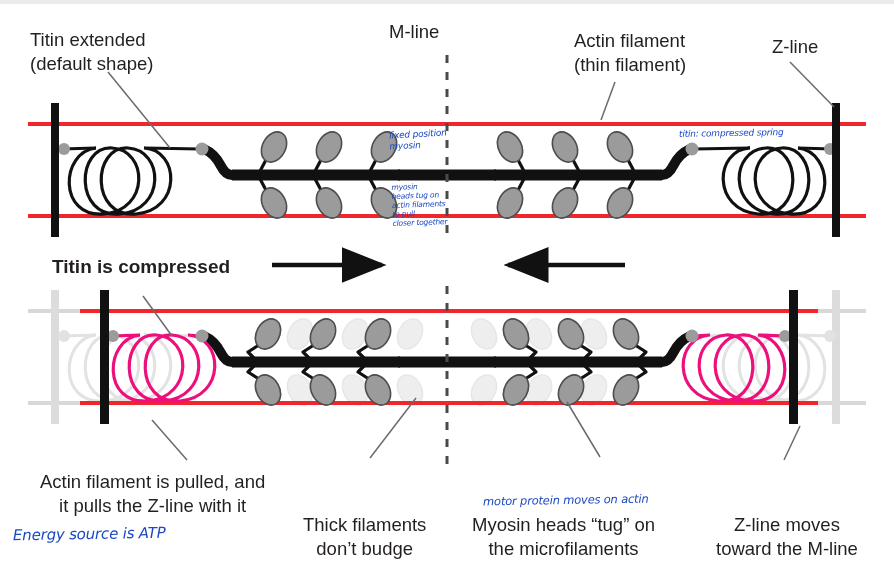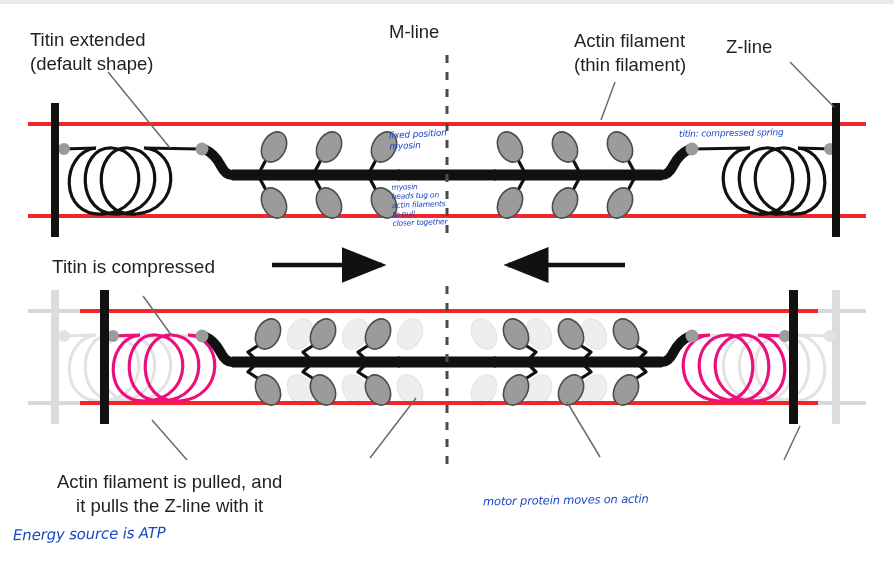--- a/index.html
+++ b/index.html
@@ -16,21 +16,21 @@
 
   .lbl{
     position:absolute;
     font-family:"Liberation Sans", sans-serif;
     font-size:18.5px;
     line-height:1.30;
     color:#231f20;
     white-space:pre;
   }
   .lbl.center{text-align:center;}
-  .lbl.bold{font-weight:normal;font-size:19px;}
+  .lbl.bold{font-weight:bold;font-size:19px;}
   .hand{
     position:absolute;
     font-family:"DejaVu Sans", sans-serif;
     color:#1a49c4;
     white-space:pre;
     line-height:1.18;
     font-style:italic;
     letter-spacing:-0.2px;
   }
   .hand.tiny{font-size:7.6px;}
@@ -279,29 +279,35 @@
   </svg>
 
   <div class="lbl" style="left:30px;top:28px;">Titin extended
 (default shape)</div>
 
   <div class="lbl" style="left:389px;top:20px;">M-line</div>
 
   <div class="lbl" style="left:574px;top:29px;">Actin filament
 (thin filament)</div>
 
-  <div class="lbl" style="left:726px;top:35px;">Z-line</div>
+  <div class="lbl" style="left:772px;top:35px;">Z-line</div>
 
   <div class="lbl bold" style="left:52px;top:255px;">Titin is compressed</div>
 
-  <div class="lbl center" style="left:40px;top:470px;margin-left:17px;">Actin filament is pulled, and
+  <div class="lbl center" style="left:40px;top:470px;">Actin filament is pulled, and
 it pulls the Z-line with it</div>
 
-
-
+  <div class="lbl center" style="left:303px;top:513px;">Thick filaments
+don’t budge</div>
+
+  <div class="lbl center" style="left:472px;top:513px;">Myosin heads “tug” on
+the microfilaments</div>
+
+  <div class="lbl center" style="left:716px;top:513px;">Z-line moves
+toward the M-line</div>
 
   <div class="hand small" style="left:389px;top:129px;transform:rotate(-3deg);">fixed position
 myosin</div>
 
   <div class="hand tiny" style="left:392px;top:183px;transform:rotate(-2deg);">myosin
 heads tug on
 actin filaments
 to pull
 closer together</div>
 

